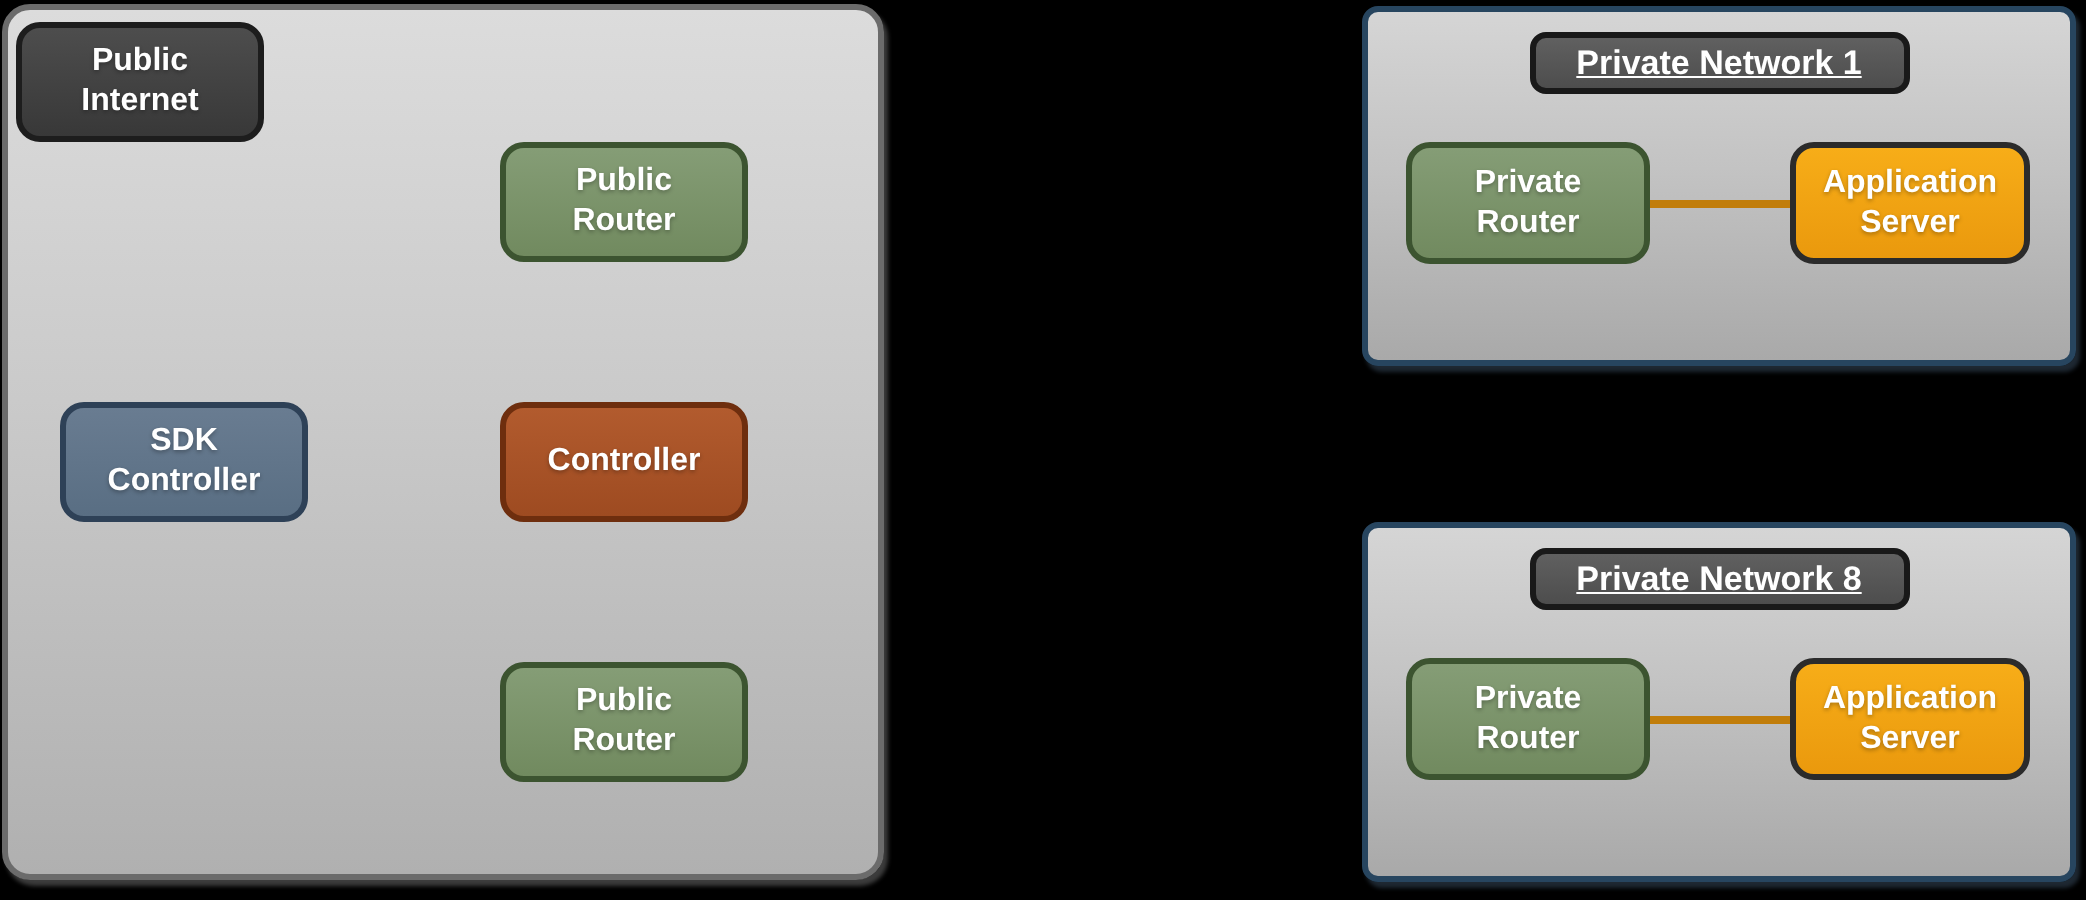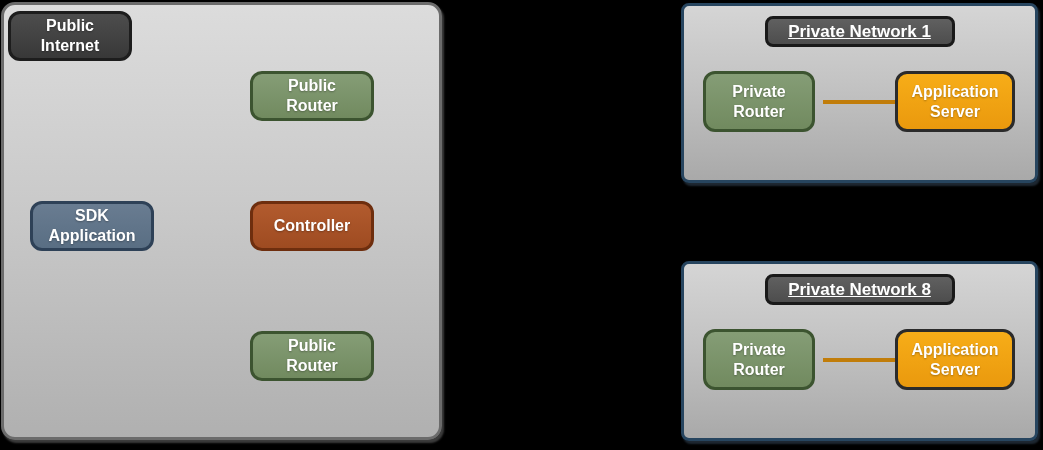--- a/index.html
+++ b/index.html
@@ -29,21 +29,21 @@
     border-radius: 8px;
     background: linear-gradient(180deg, #d5d5d5 0%, #c3c3c3 45%, #a9a9a9 100%);
     box-shadow: 2px 3px 2px rgba(60,80,100,0.5);
   }
   .private-panel.pn1 { top: 3px; }
   .private-panel.pn2 { top: 261px; }
 
   .node {
     position: absolute;
     box-sizing: border-box;
-    width: 124px; height: 50px;
+    width: 124px; height: 60px;
     display: flex; align-items: center; justify-content: center;
     text-align: center;
     color: #ffffff;
     font-weight: bold;
     font-size: 16px;
     line-height: 1.25;
     border-radius: 12px;
     border: 3px solid;
     white-space: pre-line;
     text-shadow: 0 1px 2px rgba(0,0,0,0.3);
@@ -55,21 +55,21 @@
   .node.orange { background: linear-gradient(180deg, #f7ad18, #ea990d); border-color: #2b2b2b; }
 
   
   .n-public-internet      { left: 4px;   top: 6px; }
   .n-public-router-top    { left: 246px; top: 66px; }
   .n-sdk-application      { left: 26px;  top: 196px; }
   .n-controller           { left: 246px; top: 196px; }
   .n-public-router-bottom { left: 246px; top: 326px; }
 
   
-  .n-private-router     { left: 19px;  top: 65px; width: 112px; height: 61px; }
+  .n-private-router     { left: 19px;  top: 65px; width: 122px; height: 61px; }
   .n-application-server { left: 211px; top: 65px; width: 120px; height: 61px; }
 
   .net-title-row {
     position: absolute; top: 10px; left: 0; right: 0;
     display: flex; justify-content: center;
   }
   .net-title-badge {
     box-sizing: border-box;
     min-width: 190px; height: 31px;
     display: flex; align-items: center; justify-content: center;
@@ -91,21 +91,21 @@
 </style>
 </head>
 <body>
 
 <div class="panel public-panel">
   <div class="node dark n-public-internet">Public
 Internet</div>
   <div class="node green n-public-router-top">Public
 Router</div>
   <div class="node slate n-sdk-application">SDK
-Application</div>
+Controller</div>
   <div class="node rust n-controller">Controller</div>
   <div class="node green n-public-router-bottom">Public
 Router</div>
 </div>
 
 <div class="panel private-panel pn1">
   <div class="net-title-row">
     <div class="net-title-badge">Private Network 1</div>
   </div>
   <div class="link"></div>

